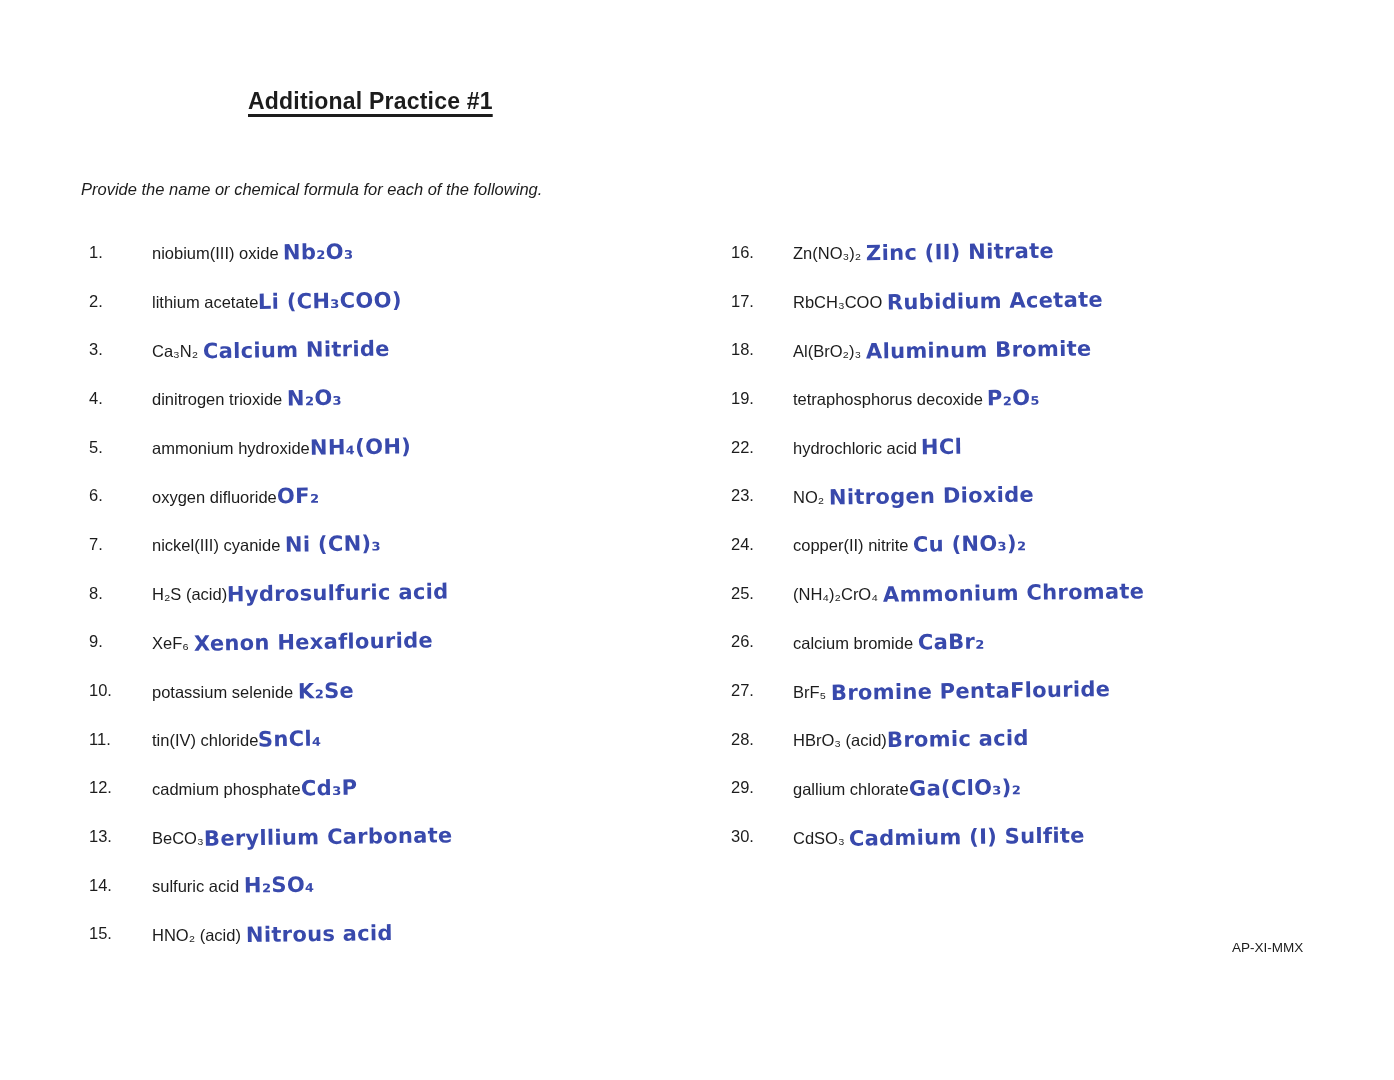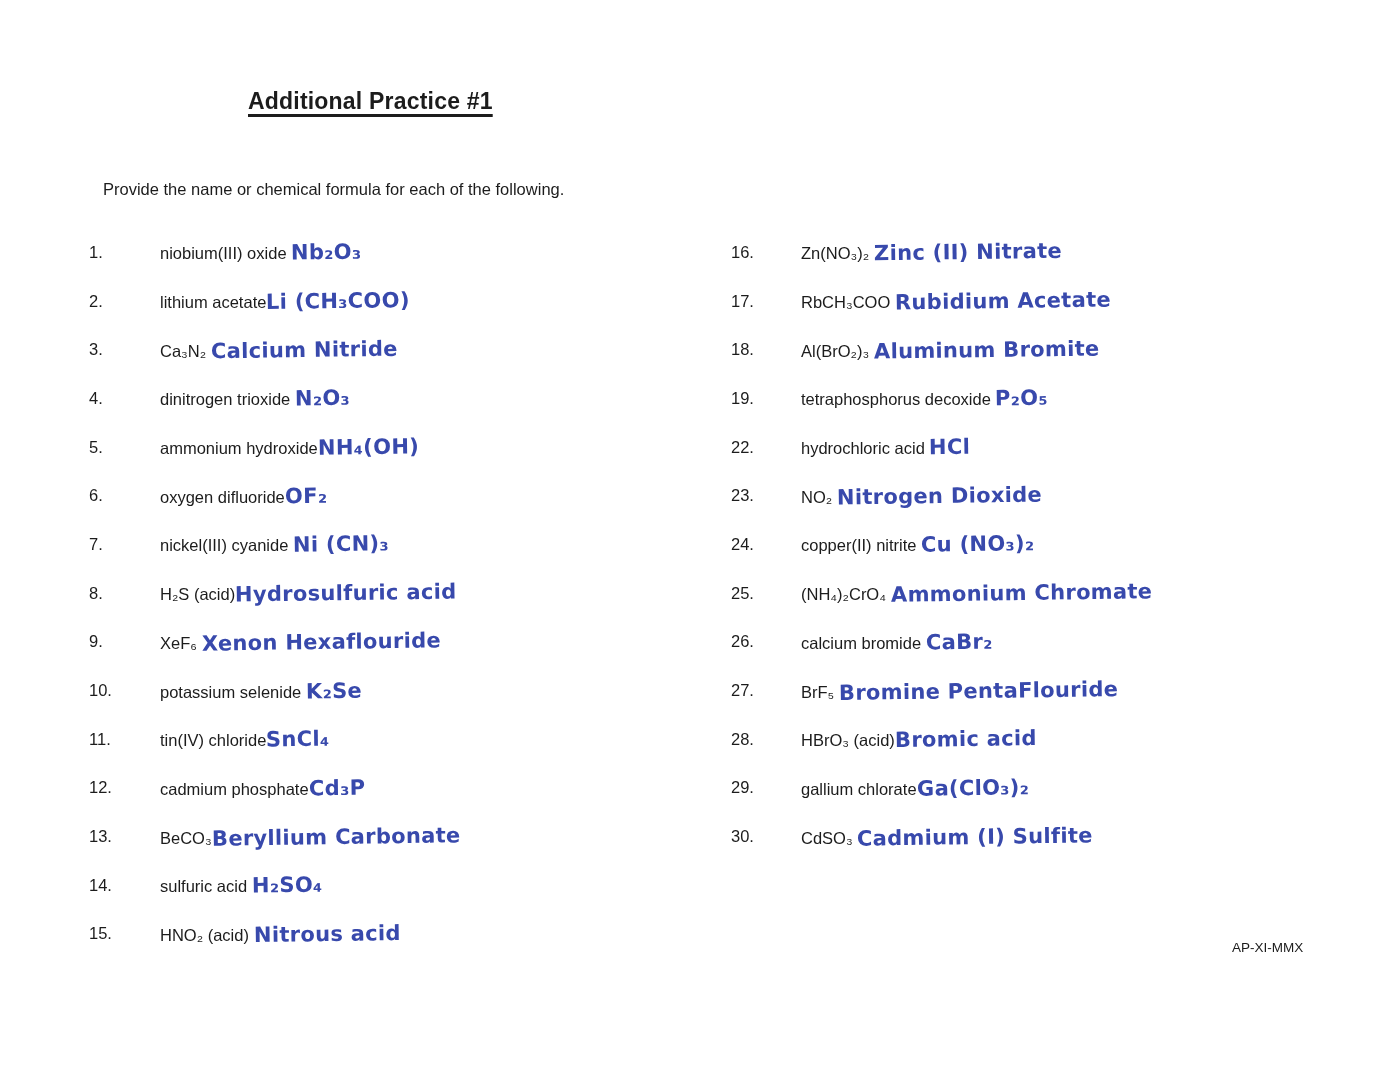--- a/index.html
+++ b/index.html
@@ -28,23 +28,24 @@
     font-size: 23px;
     font-weight: bold;
     letter-spacing: 0.2px;
     color: var(--text, #1c1c1c);
     text-decoration: underline;
     text-underline-offset: 5px;
     text-decoration-thickness: 2.5px;
   }
   .instruction {
     position: absolute;
-    left: 103px;
+    left: 81px;
     top: 180px;
     margin: 0;
+    font-style: italic;
     font-size: 16.5px;
     color: var(--text, #1c1c1c);
   }
   .column {
     position: absolute;
     top: 228px;
     width: 645px;
   }
   .column-left  { left: 89px;  }
   .column-right { left: 731px; }
@@ -62,21 +63,20 @@
   .column-right .num { flex-basis: 62px; width: 62px; }
   .qa {
     display: flex;
     align-items: baseline;
     white-space: pre;
   }
   .question {
     font-size: 16.5px;
     color: var(--text, #1c1c1c);
     white-space: pre;
-    margin-left: 8px;
   }
   .answer {
     font-family: "DejaVu Sans", sans-serif;
     font-weight: 700;
     font-size: 21px;
     letter-spacing: 0.3px;
     color: var(--ink, #3849ac);
     white-space: pre;
     display: inline-block;
     transform: rotate(-0.8deg);

